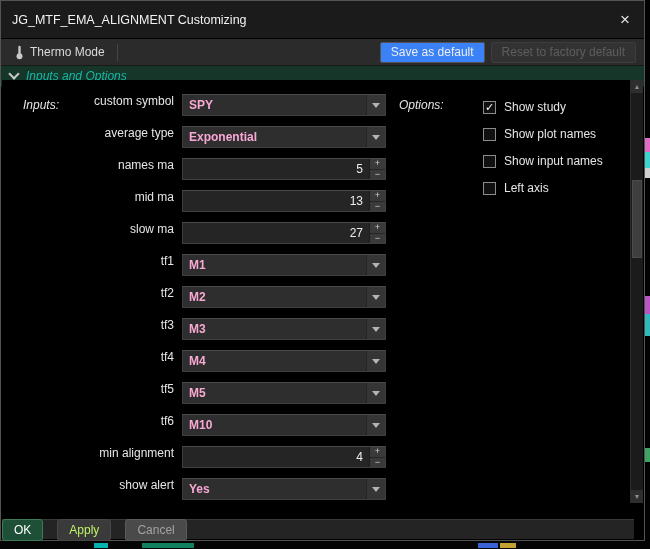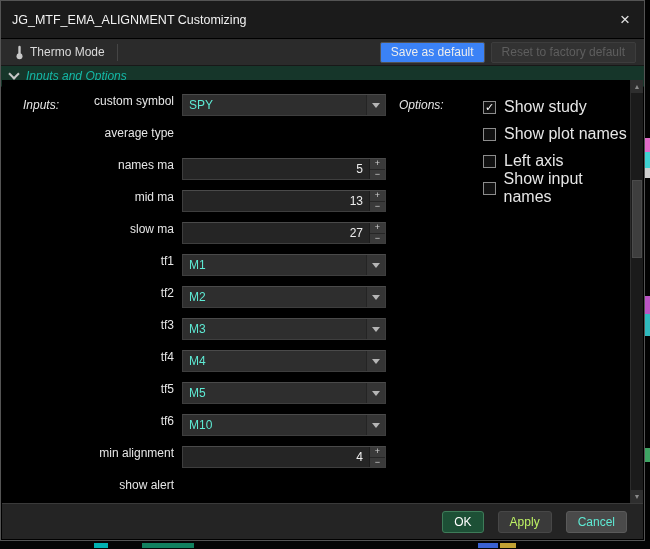--- a/index.html
+++ b/index.html
@@ -46,62 +46,62 @@
   
   .content { position:absolute; left:1px; right:14px; top:79px; bottom:37px; background:#000; }
   .group-label { position:absolute; color:#e6e6e6; font-size:12px;font-style:italic; }
   .inputs-label { left:21px; top:18px; }
   .options-label { left:397px; top:18px; }
   .form { position:absolute; left:0; top:14px; }
   .form-row { display:flex; height:22px; margin-bottom:10px; }
   .row-label { width:172px; text-align:right; padding-right:8px; color:#e6e6e6; font-size:12px; }
   .field { width:204px; height:22px; box-sizing:border-box; display:flex; align-items:stretch; }
   .dropdown { background:#2e2e2e; border:1px solid #3e3e3e; border-top-color:#4a4a4a; }
-  .dd-value { flex:1; color:#5eead4; font-size:12px; display:flex; align-items:center; padding-left:6px; }
+  .dd-value { flex:1; color:#f9a8d4; font-size:12px; display:flex; align-items:center; padding-left:6px;font-weight:bold; }
   .dd-arrow { width:18px; display:flex; align-items:center; justify-content:center; background:#353535; border-left:1px solid #242424; }
   .dd-tri { width:0; height:0; border-left:4px solid transparent; border-right:4px solid transparent; border-top:5px solid #b5b5b5; }
   .spinner { background:#252525; border:1px solid #3e3e3e; border-top-color:#4a4a4a; }
   .spin-value { flex:1; color:#ededed; font-size:12px; display:flex; align-items:center; justify-content:flex-end; padding-right:6px; }
   .spin-btns { width:15px; display:flex; flex-direction:column; border-left:1px solid #1c1c1c; }
   .spin-btn {
     flex:1; background:#3a3a3a; color:#d2d2d2; font-size:9px; line-height:9px;
     display:flex; align-items:center; justify-content:center;
   }
   .spin-btn + .spin-btn { border-top:1px solid #262626; }
   .options-list { position:absolute; left:481px; top:16px; }
   .cb-row { display:flex; align-items:center; height:22px; margin-bottom:5px; gap:8px; }
   .checkbox {
     width:13px; height:13px; box-sizing:border-box; border:1px solid #8c8c8c; background:#101010;
     color:#fff; font-size:11px; line-height:11px; display:flex; align-items:center; justify-content:center;
   }
-  .cb-label { color:#e6e6e6; font-size:16px; }
+  .cb-label { color:#e6e6e6; font-size:12px; }
   
   .scrollbar {
     position:absolute; right:1px; top:79px; bottom:37px; width:13px;
     background:#1b1b1b; border-left:1px solid #2c2c2c; box-sizing:border-box;
   }
   .scroll-arrow {
     position:absolute; left:0; right:0; height:13px; background:#2e2e2e;
     color:#8a8a8a; font-size:7px; display:flex; align-items:center; justify-content:center;
   }
   .scroll-arrow.up { top:0; } .scroll-arrow.down { bottom:0; }
   .scroll-thumb { position:absolute; left:1px; right:1px; top:100px; height:78px; background:#3e3e3e; border:1px solid #4b4b4b; box-sizing:border-box; }
   
   .footer {
-    position:absolute; left:1px; right:1px; bottom:1px; height:36px; background:#242424;
-    border-top:1px solid #3a3a3a; display:flex; align-items:center; justify-content:flex-end;
+    position:absolute; left:1px; right:10px; bottom:1px; height:20px; background:#242424;
+    border-top:1px solid #3a3a3a; display:flex; align-items:center; justify-content:flex-start;
     gap:14px; padding-right:16px; box-sizing:border-box;
   }
   .btn {
     height:22px; font-size:12px; border-radius:3px; padding:0 11px;
     font-family:"Liberation Sans", sans-serif;
   }
   .btn-ok { background:#1d5036; border:1px solid #3e7c59; color:#ffffff; }
   .btn-apply { background:#3a3a3a; border:1px solid #474747; color:#bef264; }
-  .btn-cancel { background:#4a4a4a; border:1px solid #5a5a5a; color:#5eead4; }
+  .btn-cancel { background:#4a4a4a; border:1px solid #5a5a5a; color:#a3a3a3; }
   
   .right-strip { position:absolute; left:645px; top:0; width:5px; height:541px; background:#020202; }
   .bottom-strip { position:absolute; left:0; top:541px; width:650px; height:8px; background:#050505; }
   .edge-seg-v { position:absolute; left:0; width:5px; }
   .edge-seg-h { position:absolute; top:2px; height:5px; }
 </style>
 </head>
 <body>
 
 <div class="dialog">
@@ -140,20 +140,26 @@
           <span class="row-label">custom symbol</span>
           <div class="field dropdown">
             <span class="dd-value">SPY</span>
             <span class="dd-arrow">
               <span class="dd-tri"></span>
             </span>
           </div>
         </div>
         <div class="form-row">
           <span class="row-label">average type</span>
+          <div class="field dropdown">
+            <span class="dd-value">Exponential</span>
+            <span class="dd-arrow">
+              <span class="dd-tri"></span>
+            </span>
+          </div>
         </div>
         <div class="form-row">
           <span class="row-label">names ma</span>
           <div class="field spinner">
             <span class="spin-value">5</span>
             <span class="spin-btns">
               <span class="spin-btn">+</span>
               <span class="spin-btn">−</span>
             </span>
           </div>
@@ -237,38 +243,44 @@
           <div class="field spinner">
             <span class="spin-value">4</span>
             <span class="spin-btns">
               <span class="spin-btn">+</span>
               <span class="spin-btn">−</span>
             </span>
           </div>
         </div>
         <div class="form-row">
           <span class="row-label">show alert</span>
+          <div class="field dropdown">
+            <span class="dd-value">Yes</span>
+            <span class="dd-arrow">
+              <span class="dd-tri"></span>
+            </span>
+          </div>
         </div>
       </div>
     <div class="options-list">
         <div class="cb-row">
           <span class="checkbox">✓</span>
           <span class="cb-label">Show study</span>
         </div>
         <div class="cb-row">
           <span class="checkbox"></span>
           <span class="cb-label">Show plot names</span>
         </div>
         <div class="cb-row">
           <span class="checkbox"></span>
-          <span class="cb-label">Left axis</span>
+          <span class="cb-label">Show input names</span>
         </div>
         <div class="cb-row">
           <span class="checkbox"></span>
-          <span class="cb-label">Show input names</span>
+          <span class="cb-label">Left axis</span>
         </div>
       </div>
   </div>
 
   <div class="scrollbar">
     <span class="scroll-arrow up">▲</span>
     <span class="scroll-thumb"></span>
     <span class="scroll-arrow down">▼</span>
   </div>
 

